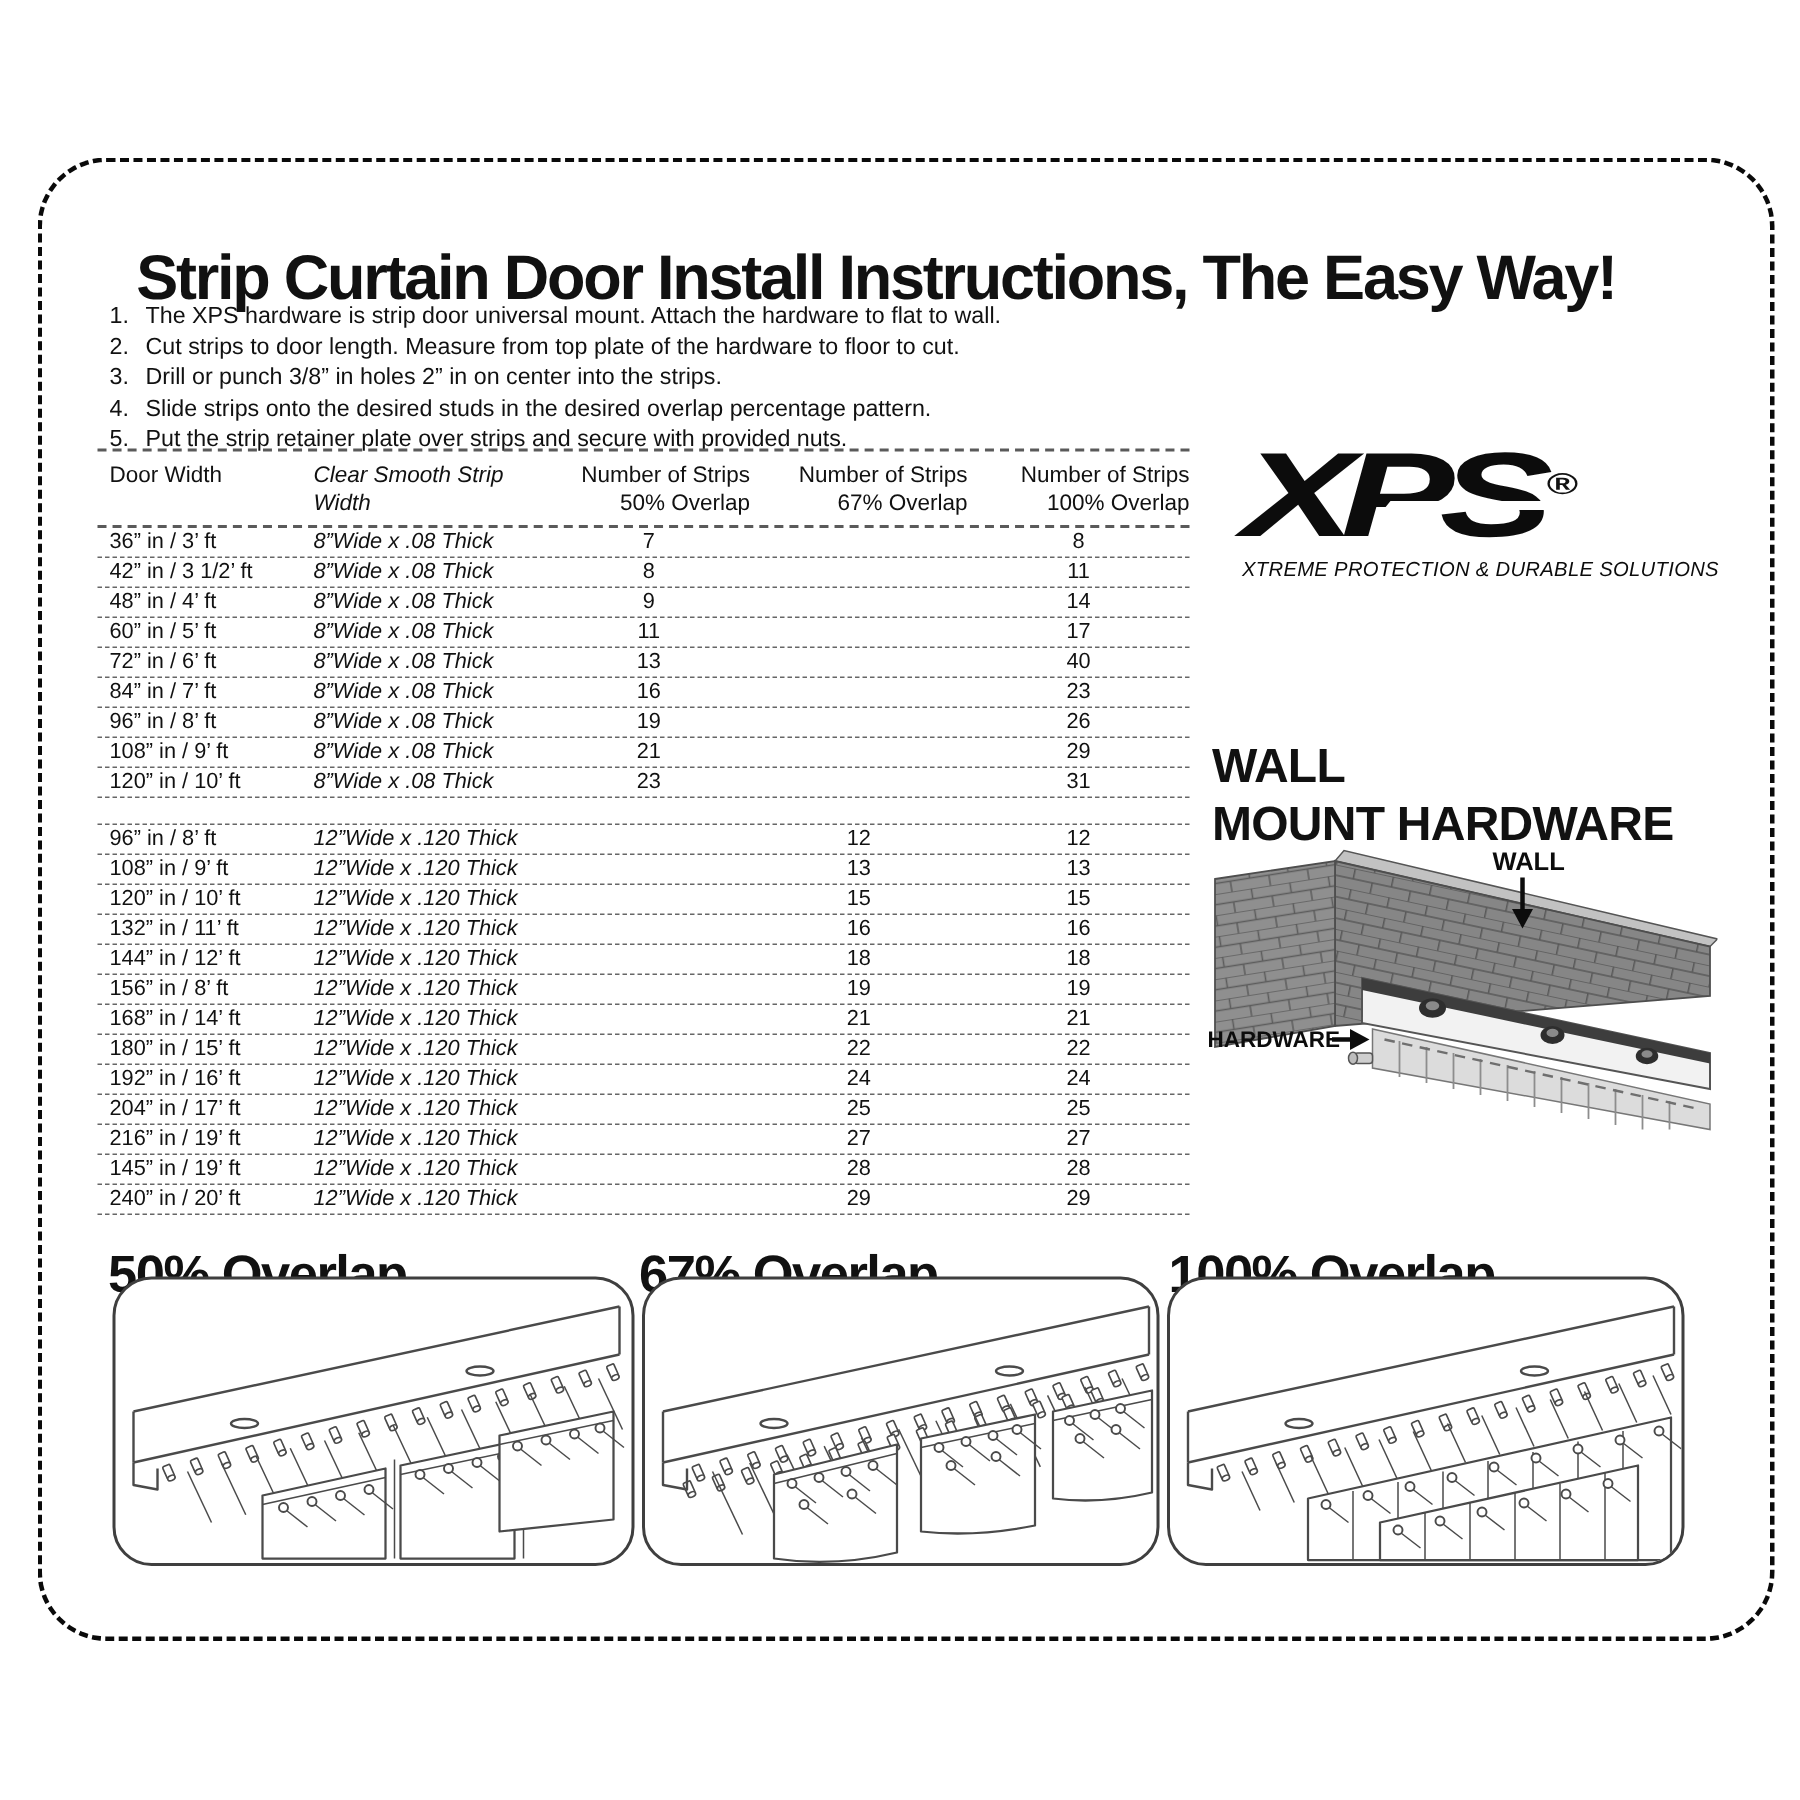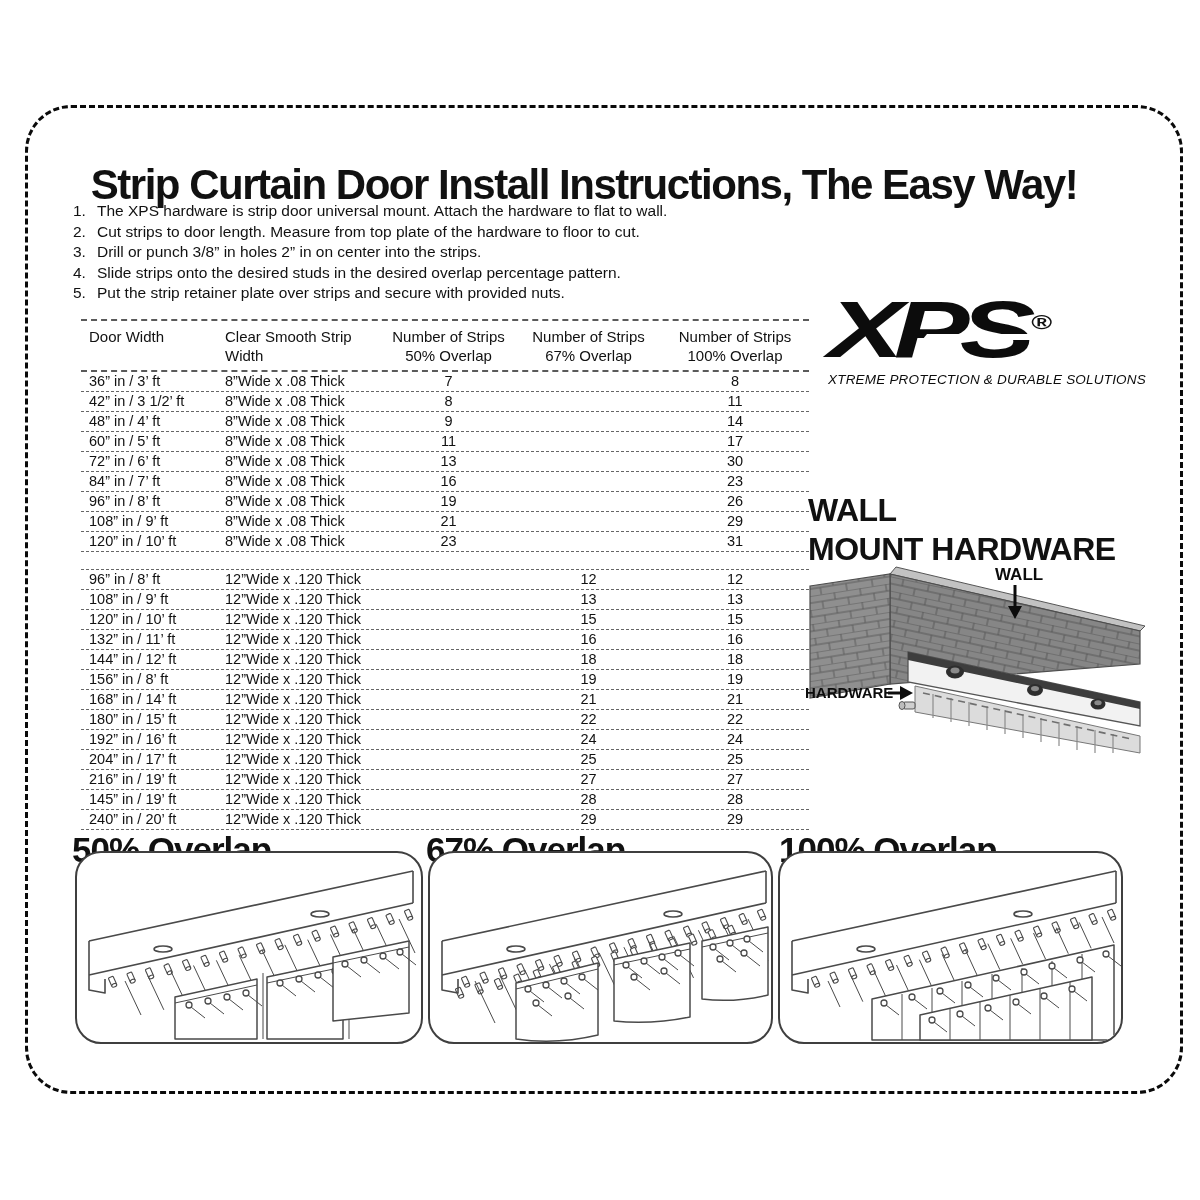--- a/index.html
+++ b/index.html
@@ -10,30 +10,30 @@
        border:3px dashed #0a0a0a;border-radius:46px;}
 
   .title{position:absolute;left:24px;top:133px;width:1120px;text-align:center;
        font-size:42px;font-weight:bold;letter-spacing:-1.5px;white-space:nowrap;}
 
   .instructions{position:absolute;left:73px;top:201px;font-size:15.5px;line-height:20.5px;}
   .instr{display:flex;}
   .instr-num{width:24px;flex:0 0 24px;}
 
   
-  .strip-table{position:absolute;left:81px;top:299px;width:728px;border-top:2px dashed #5a5a5a;margin-top:20px;}
+  .strip-table{position:absolute;left:65px;top:299px;width:728px;border-top:2px dashed #5a5a5a;}
   .t-header{display:grid;grid-template-columns:140px 160px 135px 145px 148px;
        padding:6px 0 5px;border-bottom:2px dashed #5a5a5a;font-size:15px;line-height:19px;}
   .t-row{display:grid;grid-template-columns:140px 160px 135px 145px 148px;
        height:19px;line-height:19px;font-size:14.5px;border-bottom:1.7px dashed #666;}
   .t-sep{height:17px;border-bottom:1.7px dashed #666;}
   .t-cell.c1{padding-left:8px;}
-  .t-cell.c2{padding-left:4px;}
+  .t-cell.c2{padding-left:4px;font-style:italic;}
   .t-cell.num{text-align:center;}
-  .th.num{text-align:center;}
+  .th.num{text-align:right;}
 
   
   .logo{position:absolute;left:828px;top:290px;width:320px;height:105px;}
   .logo-mark{transform:scaleX(1.42);transform-origin:left top;white-space:nowrap;position:relative;}
   .logo-text{font-size:80px;line-height:80px;font-weight:bold;font-style:italic;
        letter-spacing:-7px;color:#0c0c0c;}
   .logo-reg{font-size:20px;font-weight:bold;vertical-align:28px;margin-left:4px;font-style:normal;}
   .logo-stripe{position:absolute;left:68px;top:44px;width:115px;height:6px;background:#fff;
        transform:skewX(-30deg);}
   .logo-tagline{margin-top:2px;font-size:13.5px;font-weight:normal;font-style:italic;
@@ -126,21 +126,21 @@
         <div class="t-cell c2">8”Wide x .08 Thick</div>
         <div class="t-cell c3 num">11</div>
         <div class="t-cell c4 num"></div>
         <div class="t-cell c5 num">17</div>
       </div>
       <div class="t-row">
         <div class="t-cell c1">72” in / 6’ ft</div>
         <div class="t-cell c2">8”Wide x .08 Thick</div>
         <div class="t-cell c3 num">13</div>
         <div class="t-cell c4 num"></div>
-        <div class="t-cell c5 num">30</div>
+        <div class="t-cell c5 num">40</div>
       </div>
       <div class="t-row">
         <div class="t-cell c1">84” in / 7’ ft</div>
         <div class="t-cell c2">8”Wide x .08 Thick</div>
         <div class="t-cell c3 num">16</div>
         <div class="t-cell c4 num"></div>
         <div class="t-cell c5 num">23</div>
       </div>
       <div class="t-row">
         <div class="t-cell c1">96” in / 8’ ft</div>

